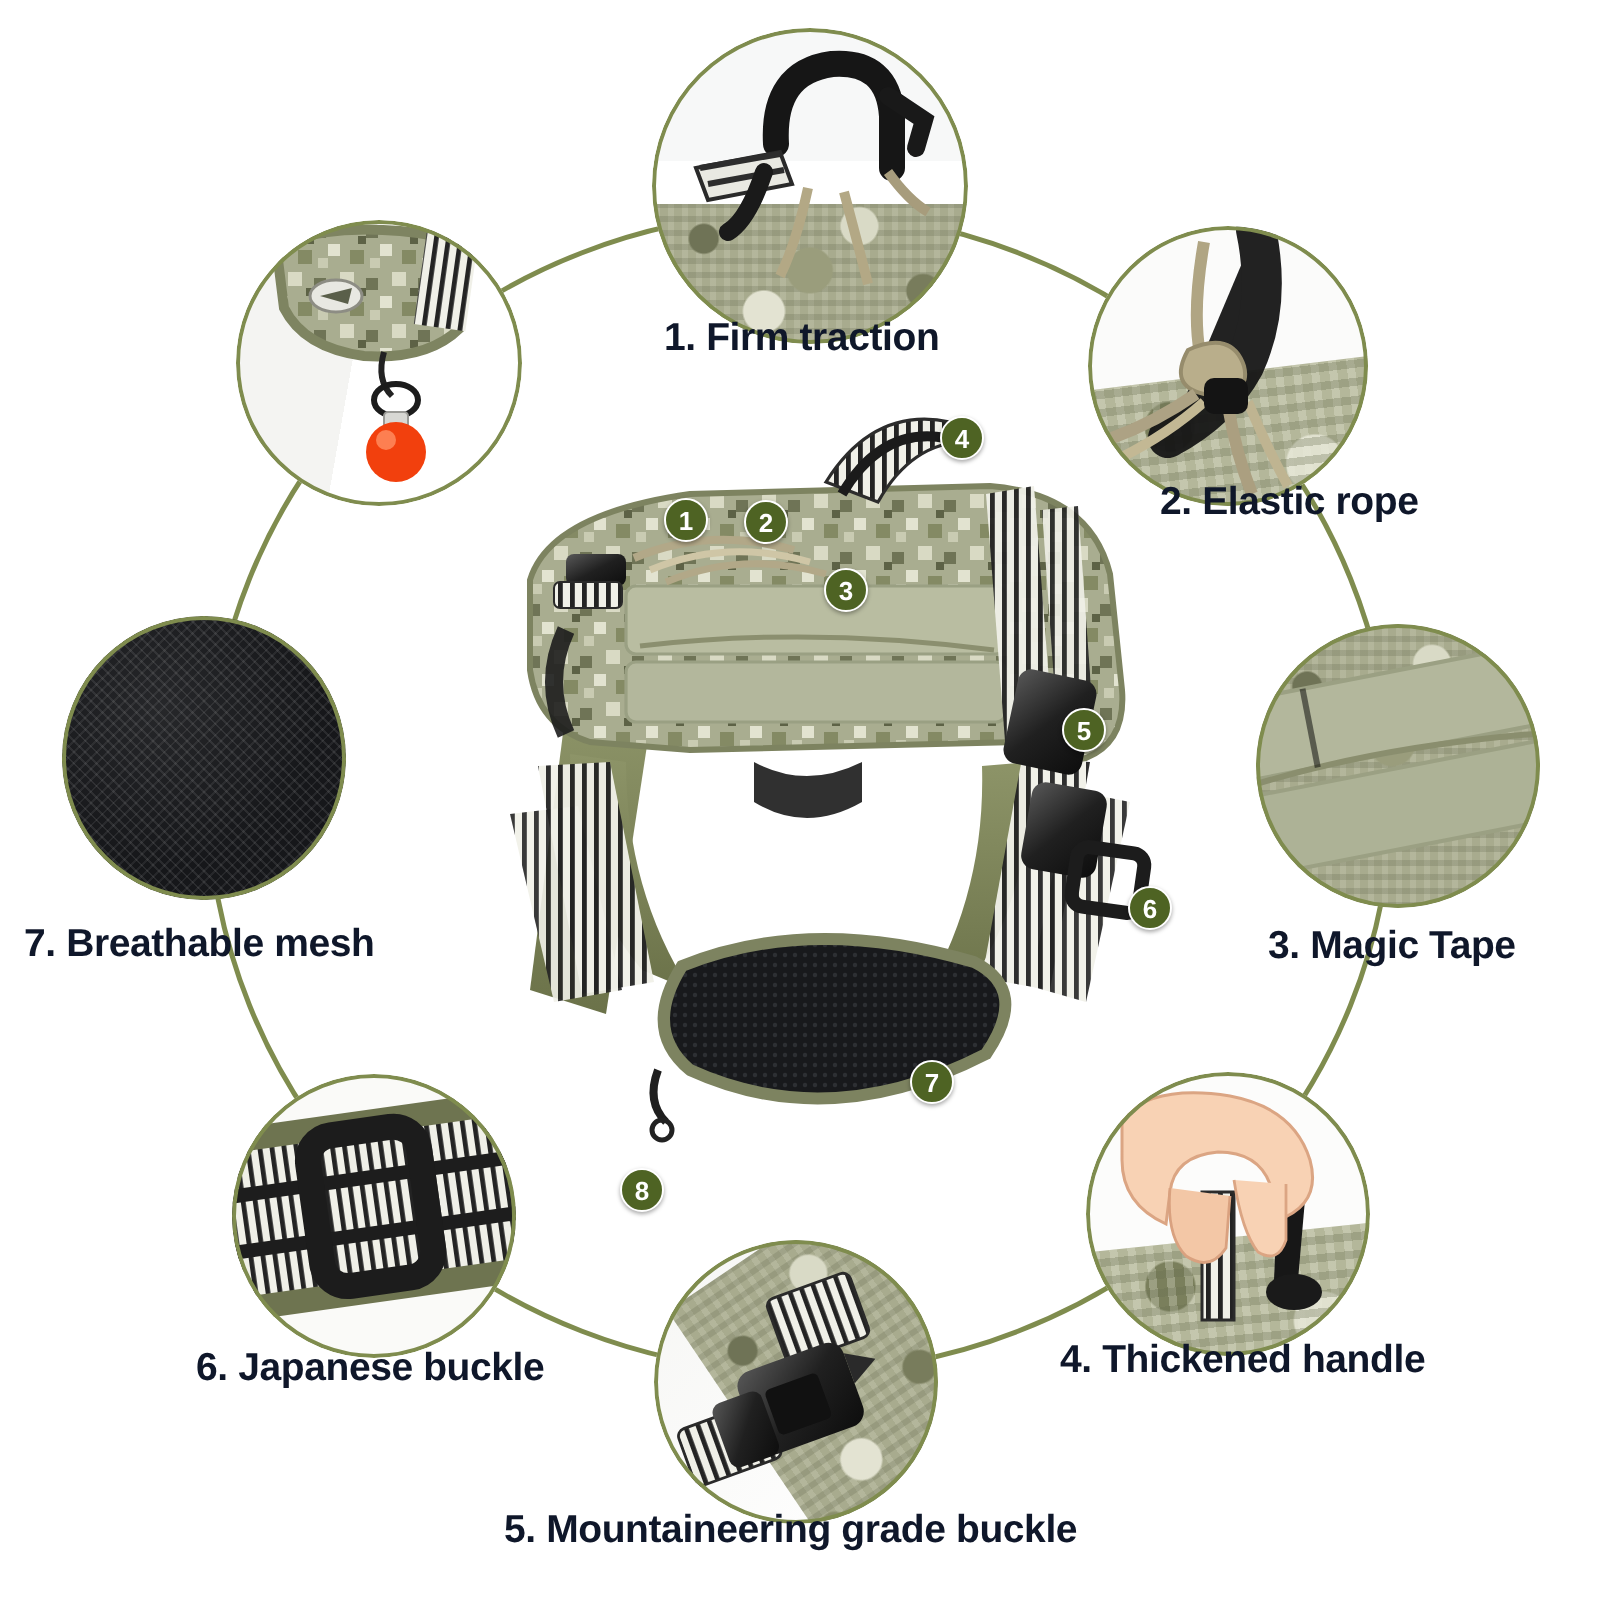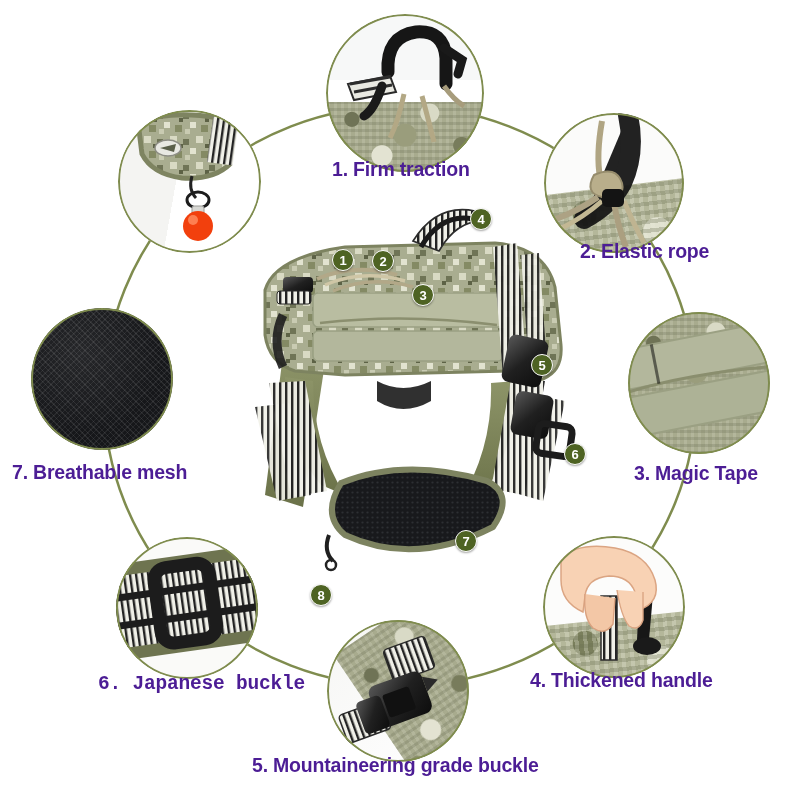--- a/index.html
+++ b/index.html
@@ -14,21 +14,21 @@
   .ring-svg{position:absolute;left:0;top:0;width:800px;height:800px;pointer-events:none;}
 
   
   .callout{position:absolute;border-radius:50%;overflow:hidden;
            box-sizing:border-box;}
   .callout .photo{position:absolute;inset:0;border-radius:50%;overflow:hidden;}
   .callout .rim{position:absolute;inset:0;border-radius:50%;
                 border:2.5px solid #7f8c4e;box-sizing:border-box;}
 
   
-  .label{position:absolute;color:#4c1d95;font-size:19.5px;font-weight:bold;
+  .label{position:absolute;color:#0f172a;font-size:19.5px;font-weight:bold;
          letter-spacing:-0.2px;white-space:nowrap;line-height:1;}
 
   
   .badge{position:absolute;width:22px;height:22px;border-radius:50%;
          background:#4e6323;color:#fff;font-size:13px;font-weight:bold;
          display:flex;align-items:center;justify-content:center;
          box-shadow:0 1px 2px rgba(0,0,0,.35);box-sizing:border-box;
          border:1.5px solid #fff;}
 
   
@@ -260,21 +260,21 @@
           <rect x="-20" y="18" width="185" height="96" fill="#6e7450"></rect>
           <rect x="-20" y="30" width="185" height="72" fill="url(#webPat)"></rect>
           <rect x="-20" y="48" width="185" height="7" fill="#1d1d1d"></rect>
           <rect x="-20" y="76" width="185" height="7" fill="#1d1d1d"></rect>
           <rect x="42" y="28" width="56" height="76" rx="13" fill="none" stroke="#1c1c1c" stroke-width="13"></rect>
         </g>
       </svg>
     </div>
     <div class="rim"></div>
   </div>
-  <div class="label" style="left:98px;top:675px;font-family:Liberation Mono, monospace;">6. Japanese buckle</div>
+  <div class="label" style="left:98px;top:675px;">6. Japanese buckle</div>
 
   <div class="callout" style="left:31px;top:308px;width:142px;height:142px;">
     <div class="photo mesh"></div>
     <div class="rim"></div>
   </div>
   <div class="label" style="left:12px;top:463px;">7. Breathable mesh</div>
 
   <div class="callout" style="left:118px;top:110px;width:143px;height:143px;">
     <div class="photo">
       <div style="position:absolute;inset:0;background:linear-gradient(100deg,#f4f4f2 0 42%,#ffffff 42% 100%);"></div>

